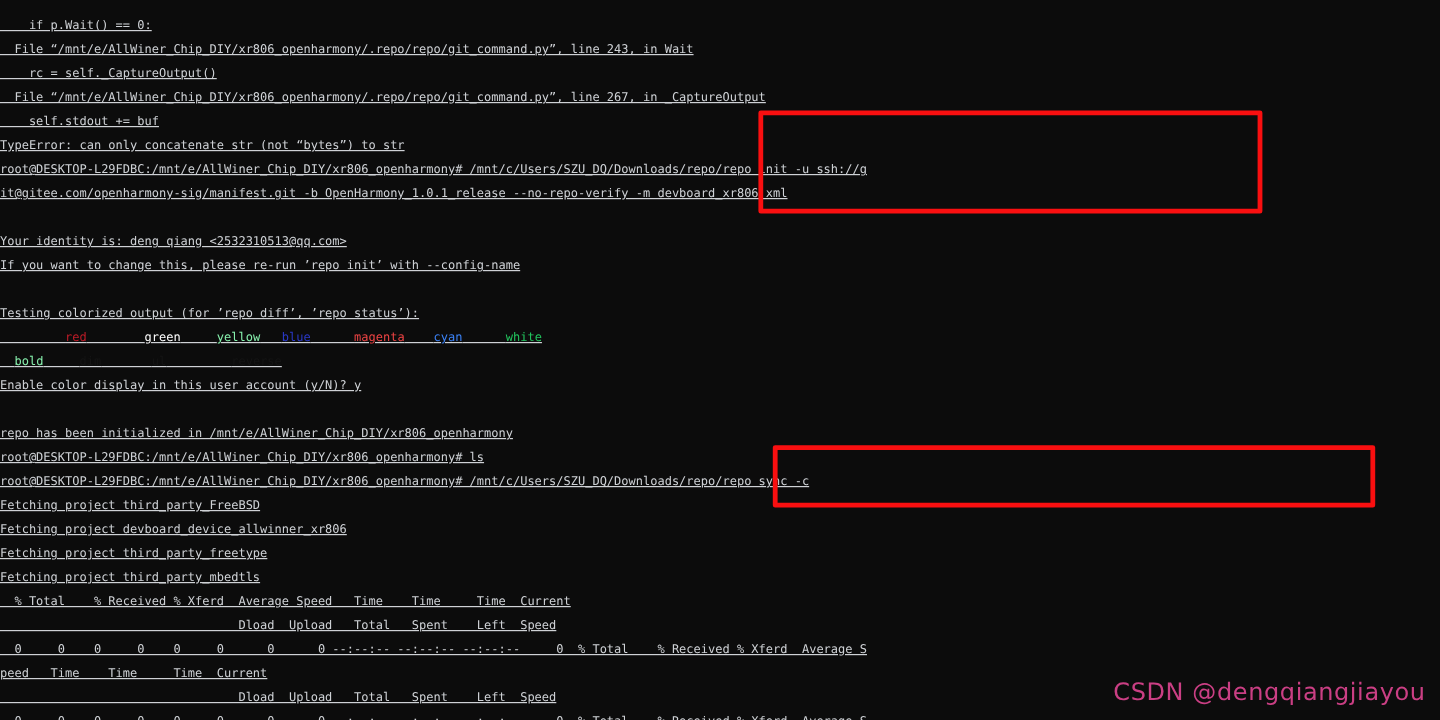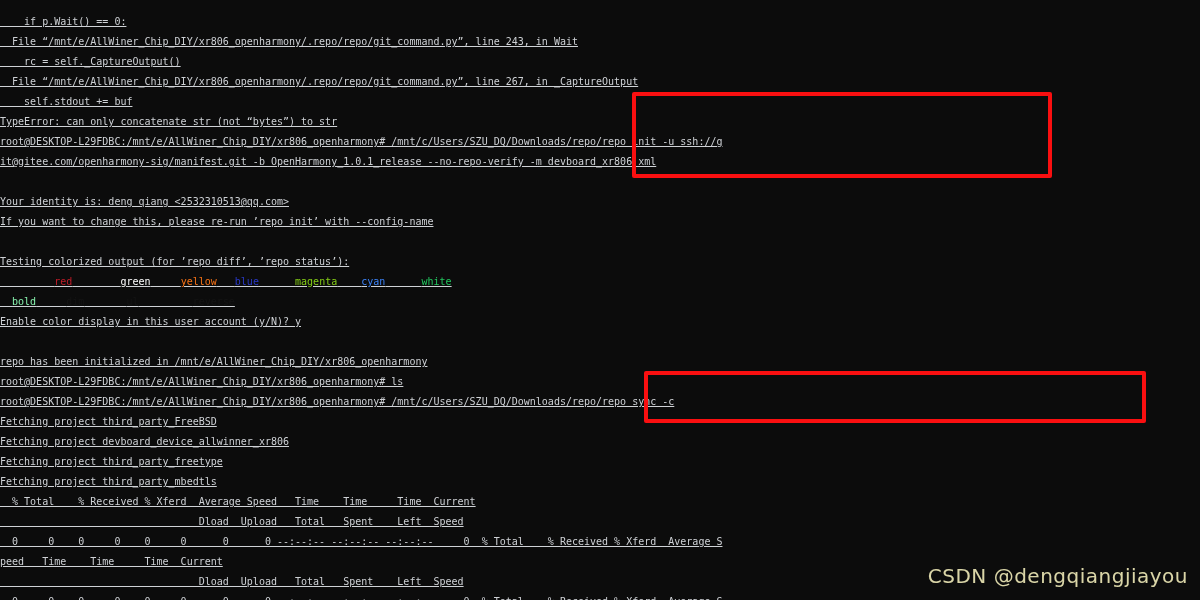--- a/index.html
+++ b/index.html
@@ -32,40 +32,40 @@
     text-decoration: underline;
   }
   .line {
     height: 20px;
     white-space: pre;
     font-family: "DejaVu Sans Mono", "Liberation Mono", monospace;
   }
   .c-default { color: #cfd2d6; }
   .c-red     { color: #c01c28; margin-top: 34px; }
   .c-green   { color: #ffffff; }
-  .c-yellow  { color: #f97316; }
+  .c-yellow  { color: #86efac; }
   .c-blue    { color: #2a39c8; margin-top: 12px; }
-  .c-magenta { color: #84cc16; }
+  .c-magenta { color: #ef4444; }
   .c-cyan    { color: #3b82f6; }
   .c-white   { color: #22c55e; margin-top: 20px; }
   .c-bold    { color: #86efac; }
   .c-dim     { color: #141414; }
 
   .redbox {
     position: absolute;
     border: 4px solid #fa0f10;
     border-radius: 2px;
     box-sizing: border-box;
     pointer-events: none;
   }
   #watermark {
     position: absolute;
     right: 12px;
     bottom: 14px;
-    color: #fef9c3;
+    color: #ec4899;
     opacity: 0.85;
     font-family: "DejaVu Sans", "Liberation Sans", sans-serif;
     font-size: 20px;
     letter-spacing: 0.5px;
     white-space: pre;
   }
 </style>
 </head>
 <body>
 

